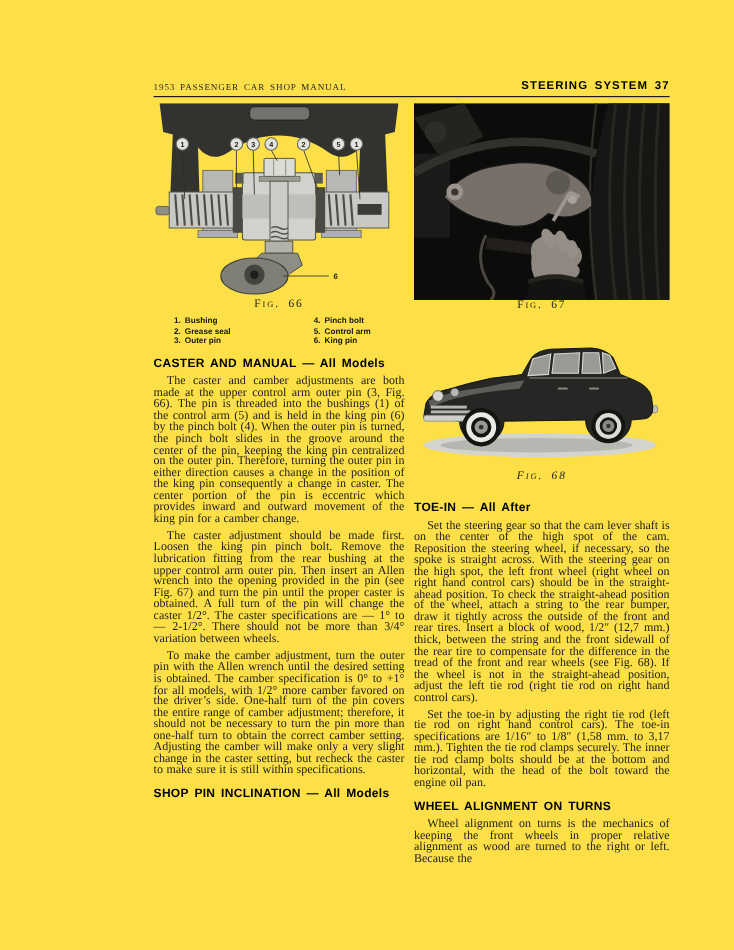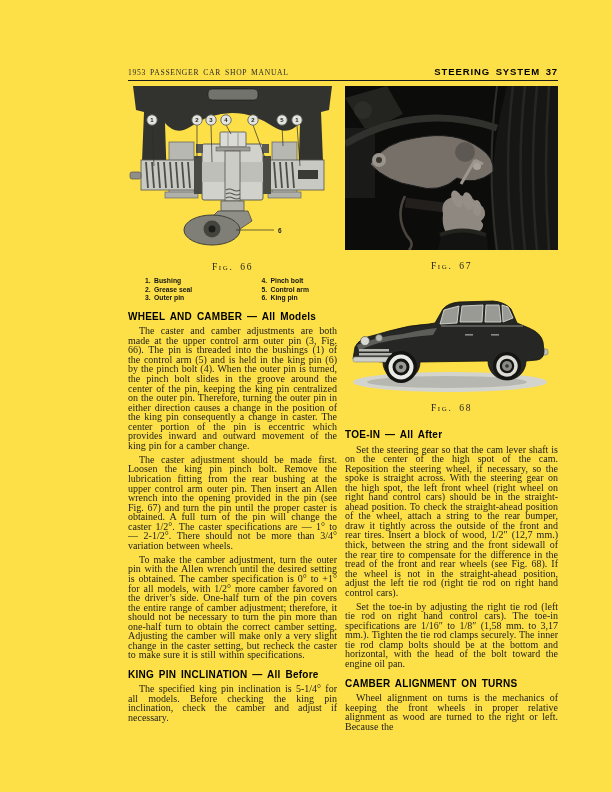--- a/index.html
+++ b/index.html
@@ -21,21 +21,21 @@
   .runhead-right{
     font-family:"Liberation Sans",sans-serif;font-weight:bold;font-size:9.5px;
     letter-spacing:.9px;color:#000;word-spacing:2px;
   }
   .col{position:absolute;top:86px;}
   .col-left{left:128px;width:209px;}
   .col-right{left:345px;width:213px;}
   .figsvg{display:block;}
   .fig-caption{
     text-align:center;font-variant:small-caps;font-size:9.5px;
-    letter-spacing:1.6px;color:#1d1d1d;margin-top:16px;word-spacing:3px;
+    letter-spacing:1.6px;color:#1d1d1d;margin-top:3px;word-spacing:3px;
   }
   .legend{
     display:flex;justify-content:space-between;margin-top:5px;
     padding-left:17px;padding-right:28px;
     font-family:"Liberation Sans",sans-serif;font-weight:bold;
     font-size:6.8px;line-height:8.6px;color:#141414;
   }
   .legend-item{white-space:nowrap;}
   .legend-num{display:inline-block;width:9px;}
   .section-heading{
@@ -156,27 +156,26 @@
         <div class="legend-item"><span class="legend-num">2.</span><span>Grease seal</span></div>
         <div class="legend-item"><span class="legend-num">3.</span><span>Outer pin</span></div>
       </div>
       <div class="legend-col">
         <div class="legend-item"><span class="legend-num">4.</span><span>Pinch bolt</span></div>
         <div class="legend-item"><span class="legend-num">5.</span><span>Control arm</span></div>
         <div class="legend-item"><span class="legend-num">6.</span><span>King pin</span></div>
       </div>
     </div>
 
-    <div class="section-heading first">WHEEL AND CAMBER — All Models</div>
+    <div class="section-heading first">CASTER AND MANUAL — All Models</div>
     <p class="body-par">The caster and camber adjustments are both made at the upper control arm outer pin (3, Fig. 66). The pin is threaded into the bushings (1) of the control arm (5) and is held in the king pin (6) by the pinch bolt (4). When the outer pin is turned, the pinch bolt slides in the groove around the center of the pin, keeping the king pin centralized on the outer pin. Therefore, turning the outer pin in either direction causes a change in the position of the king pin consequently a change in caster. The center portion of the pin is eccentric which provides inward and outward movement of the king pin for a camber change.</p>
     <p class="body-par">The caster adjustment should be made first. Loosen the king pin pinch bolt. Remove the lubrication fitting from the rear bushing at the upper control arm outer pin. Then insert an Allen wrench into the opening provided in the pin (see Fig. 67) and turn the pin until the proper caster is obtained. A full turn of the pin will change the caster 1/2°. The caster specifications are — 1° to — 2-1/2°. There should not be more than 3/4° variation between wheels.</p>
     <p class="body-par">To make the camber adjustment, turn the outer pin with the Allen wrench until the desired setting is obtained. The camber specification is 0° to +1° for all models, with 1/2° more camber favored on the driver’s side. One-half turn of the pin covers the entire range of camber adjustment; therefore, it should not be necessary to turn the pin more than one-half turn to obtain the correct camber setting. Adjusting the camber will make only a very slight change in the caster setting, but recheck the caster to make sure it is still within specifications.</p>
 
-    <div class="section-heading">KING PIN INCLINATION — All Before</div>
-    <p class="body-par">The specified king pin inclination is 5-1/4° for all models. Before checking the king pin inclination, check the camber and adjust if necessary.</p>
+    <div class="section-heading">SHOP PIN INCLINATION — All Models</div>
   </div>
 
   <div class="col col-right">
 
     <svg class="figsvg" width="213" height="164" viewBox="0 0 213 164">
       <rect x="0" y="0" width="213" height="164" fill="#0c0c0b"></rect>
       <path d="M0,12 L42,0 L58,28 L22,46 Z" fill="#232320"></path>
       <circle cx="18" cy="24" r="9" fill="#2c2c29"></circle>
       <rect x="0" y="42" width="30" height="70" fill="#1a1a18"></rect>
       <path d="M0,58 Q72,16 152,42" stroke="#30302c" stroke-width="7" fill="none"></path>
@@ -202,21 +201,21 @@
       <line x1="130" y1="74" x2="138" y2="78" stroke="#9c968e" stroke-width="3"></line>
 
       <path d="M98,128 Q95,114 108,111 Q118,107 128,113 L138,121 Q143,129 136,135 Q141,140 134,146 Q138,152 128,154 Q116,160 106,152 Q96,144 98,128 Z" fill="#8f8880"></path>
       <ellipse cx="112" cy="113" rx="5" ry="9" fill="#968f87" transform="rotate(-25 112 113)"></ellipse>
       <ellipse cx="123" cy="115" rx="5" ry="9" fill="#968f87" transform="rotate(-14 123 115)"></ellipse>
       <ellipse cx="132" cy="122" rx="4.5" ry="8" fill="#968f87" transform="rotate(-4 132 122)"></ellipse>
       <path d="M96,150 Q116,141 142,150 L143,164 H93 Z" fill="#131311"></path>
       <path d="M95,149 Q117,140 141,149" stroke="#24241f" stroke-width="4" fill="none"></path>
     </svg>
 
-    <div class="fig-caption" style="margin-top:11px;">Fig. 67</div>
+    <div class="fig-caption" style="margin-top:0;">Fig. 67</div>
 
     <svg class="figsvg" width="213" height="122" viewBox="0 0 213 122" style="margin-top:8px;">
       <ellipse cx="105" cy="103" rx="97" ry="10" fill="#d4d4cf"></ellipse>
       <ellipse cx="102" cy="103" rx="80" ry="6" fill="#a3a39c" opacity="0.6"></ellipse>
       <rect x="186" y="70" width="17" height="6" rx="2" fill="#c2c2bc" stroke="#77776f" stroke-width="0.6"></rect>
 
       <path d="M8,80 L10,68 Q14,59 30,56 L44,52 Q64,46 84,45 L90,44 L98,30 Q103,24 114,23 L148,22 Q160,23 166,30 L172,44 L184,49 Q196,54 198,63 L199,72 Q199,80 192,81 L181,82 A14.5,14.5 0 0 1 143,82 L75,83 A16.5,16.5 0 0 1 38,83 Z" fill="#262624" stroke="#101010" stroke-width="0.8"></path>
       <path d="M12,66 Q30,58 58,55 Q80,50 92,49 L88,56 Q60,58 34,64 Q20,68 14,72 Z" fill="#6f6f69" opacity="0.75"></path>
       <line x1="96" y1="47" x2="178" y2="47" stroke="#8a8a84" stroke-width="1"></line>
 
@@ -242,23 +241,23 @@
         <circle cx="56" cy="88" r="2" fill="#33332f"></circle>
       </g>
       <g>
         <circle cx="162" cy="87" r="14" fill="#141412"></circle>
         <circle cx="162" cy="87" r="9" fill="none" stroke="#dddbd6" stroke-width="3.5"></circle>
         <circle cx="162" cy="87" r="5" fill="#8a8a84"></circle>
         <circle cx="162" cy="87" r="1.8" fill="#33332f"></circle>
       </g>
     </svg>
 
-    <div class="fig-caption" style="margin-top:2px;">Fig. 68</div>
+    <div class="fig-caption" style="margin-top:2px;font-style:italic;">Fig. 68</div>
 
     <div class="section-heading" style="margin-top:16px;">TOE-IN — All After</div>
     <p class="body-par">Set the steering gear so that the cam lever shaft is on the center of the high spot of the cam. Reposition the steering wheel, if necessary, so the spoke is straight across. With the steering gear on the high spot, the left front wheel (right wheel on right hand control cars) should be in the straight-ahead position. To check the straight-ahead position of the wheel, attach a string to the rear bumper, draw it tightly across the outside of the front and rear tires. Insert a block of wood, 1/2″ (12,7 mm.) thick, between the string and the front sidewall of the rear tire to compensate for the difference in the tread of the front and rear wheels (see Fig. 68). If the wheel is not in the straight-ahead position, adjust the left tie rod (right tie rod on right hand control cars).</p>
     <p class="body-par">Set the toe-in by adjusting the right tie rod (left tie rod on right hand control cars). The toe-in specifications are 1/16″ to 1/8″ (1,58 mm. to 3,17 mm.). Tighten the tie rod clamps securely. The inner tie rod clamp bolts should be at the bottom and horizontal, with the head of the bolt toward the engine oil pan.</p>
 
-    <div class="section-heading">CAMBER ALIGNMENT ON TURNS</div>
+    <div class="section-heading">WHEEL ALIGNMENT ON TURNS</div>
     <p class="body-par">Wheel alignment on turns is the mechanics of keeping the front wheels in proper relative alignment as wood are turned to the right or left. Because the</p>
   </div>
 
 </div>
 
 </body></html>

